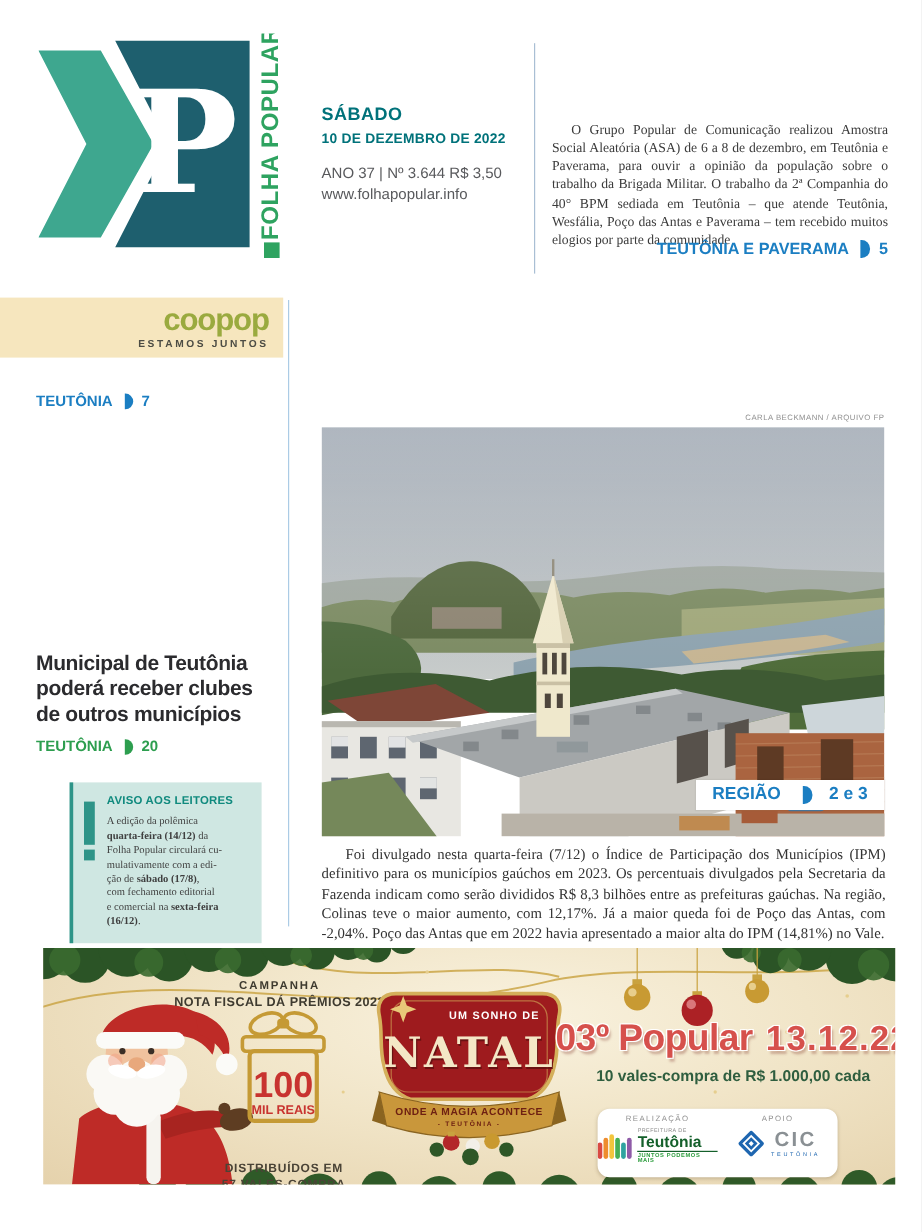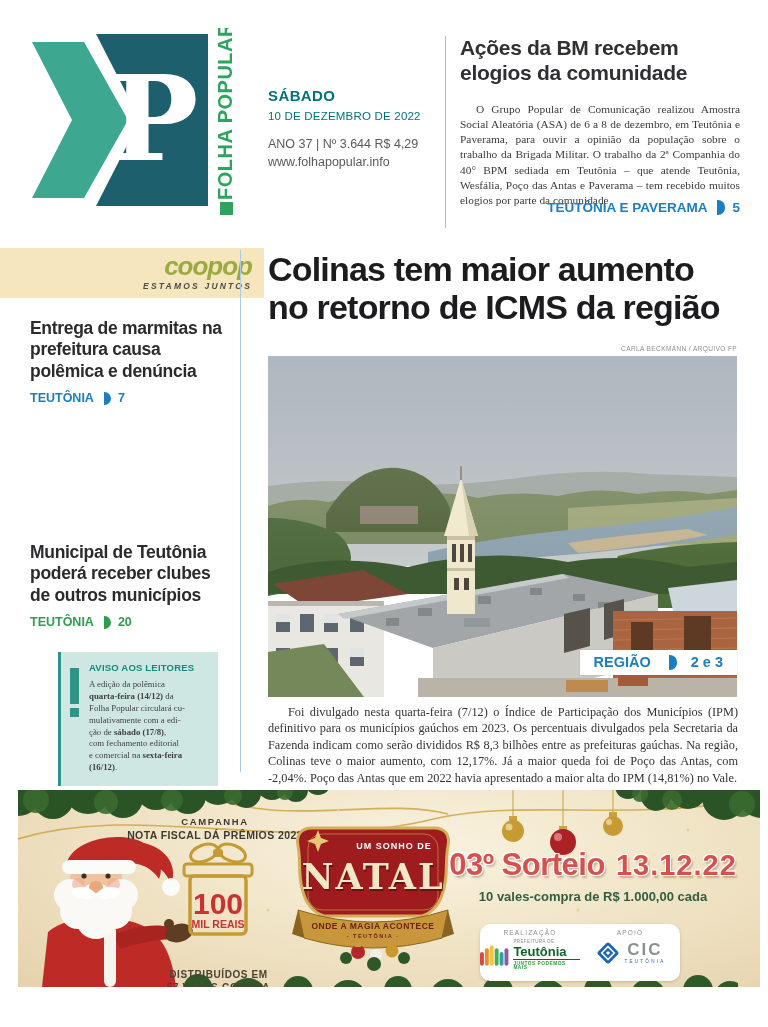--- a/index.html
+++ b/index.html
@@ -4,41 +4,41 @@
 <style>
   html,body{margin:0;padding:0;background:#e8e8e8;}
   .page{position:relative;width:768px;height:1027px;background:#ffffff;overflow:hidden;
         font-family:"Liberation Sans",sans-serif;margin:0 auto;}
   .abs{position:absolute;}
 
   
   .logo-svg{left:32px;top:28px;}
   .date-block{left:268px;top:88px;line-height:1.1;}
   .date-day{font-size:15px;font-weight:bold;color:#00727A;letter-spacing:.4px;}
-  .date-full{font-size:11.5px;font-weight:normal;color:#00727A;margin-top:5px;letter-spacing:.2px;}
+  .date-full{font-size:11.5px;font-weight:bold;color:#00727A;margin-top:5px;letter-spacing:.2px;}
   .edition{font-size:12.5px;color:#58595C;margin-top:16px;}
   .website{font-size:12.5px;color:#58595C;margin-top:4px;}
   .vdiv-header{left:445px;top:36px;width:1px;height:192px;background:#A9BFD4;}
 
   
   .topstory-head{left:460px;top:36px;width:280px;font-size:21px;font-weight:700;color:#303034;
                  line-height:1.18;letter-spacing:-.3px;white-space:pre-line;}
   .topstory-body{left:460px;top:102px;width:280px;font-family:"Liberation Serif",serif;
                  font-size:11.4px;line-height:1.33;color:#3B3B3B;text-align:justify;text-indent:16px;}
   .tag{display:flex;align-items:center;font-weight:bold;}
   .tag .arrow{display:inline-block;width:7px;height:13px;border-radius:0 7px 7px 0;margin:0 7px 0 10px;}
   .tag-blue{color:#1B7EC2;}  .tag-blue .arrow{background:#1B7EC2;}
   .tag-green{color:#2D9E4F;} .tag-green .arrow{background:#2D9E4F;}
   .topstory-tag{left:460px;top:200px;width:280px;justify-content:flex-end;font-size:13.5px;}
   .topstory-tag .arrow{width:8px;height:15px;}
 
   
-  .coopop-ad{left:0;top:248px;width:264px;height:50px;background:#F6E6BE;
+  .coopop-ad{left:0;top:248px;width:236px;height:50px;background:#F6E6BE;
              display:flex;flex-direction:column;align-items:flex-end;justify-content:center;
-             padding-right:12px;box-sizing:border-box;font-style:italic;}
+             padding-right:12px;box-sizing:border-box;}
   .coopop-brand{font-size:26px;font-weight:800;color:#9AAA3F;letter-spacing:-1px;line-height:.9;}
   .coopop-slogan{font-size:8.5px;font-weight:bold;color:#4C4C44;letter-spacing:2.2px;margin-top:2px;padding-left:10px;}
   .vdiv-side{left:240px;top:250px;width:1px;height:522px;background:#ABCBE5;}
   .side-story{left:30px;width:192px;}
   .side-title{font-size:17.5px;font-weight:700;color:#2B2B2E;line-height:1.22;letter-spacing:-.3px;}
   .side-tag{font-size:12.5px;margin-top:9px;}
   .story-0{top:318px;} .story-1{top:430px;} .story-2{top:542px;}
 
   .notice{left:58px;top:652px;width:160px;background:#CFE7E2;border-left:3px solid #2E9488;
           box-sizing:border-box;padding:10px 4px 12px 28px;}
@@ -55,22 +55,22 @@
              line-height:1.13;letter-spacing:-.8px;white-space:pre-line;}
   .credit{right:31px;top:345px;font-size:6.5px;color:#8F8F8F;letter-spacing:.4px;}
   .photo{left:268px;top:356px;width:469px;height:341px;}
   .regiao-tag{right:31px;top:650px;background:#ffffff;padding:4px 14px 5px 14px;font-size:14.5px;
               box-shadow:0 0 0 1px rgba(0,0,0,.04);}
   .regiao-tag .arrow{width:8px;height:15px;margin:0 14px 0 18px;}
   .main-body{left:268px;top:704px;width:470px;font-family:"Liberation Serif",serif;font-size:12.3px;
              line-height:1.34;color:#333333;text-align:justify;text-indent:20px;}
 
   
-  .promo{left:18px;top:790px;width:710px;height:197px;overflow:hidden;
-         background:radial-gradient(ellipse at 55% 30%, #F9F2DF 0%, #F1E5C8 45%, #E5D2AC 100%);padding-left:32px;}
+  .promo{left:36px;top:790px;width:710px;height:197px;overflow:hidden;
+         background:radial-gradient(ellipse at 55% 30%, #F9F2DF 0%, #F1E5C8 45%, #E5D2AC 100%);}
   .campanha{left:92px;top:26px;width:210px;text-align:center;color:#3E3A2F;}
   .campanha-l1{font-size:9.5px;font-weight:bold;letter-spacing:1.6px;}
   .campanha-l2{font-size:10.5px;font-weight:bold;letter-spacing:.4px;margin-top:2px;}
   .distrib{left:133px;top:158px;width:135px;text-align:center;font-size:10px;font-weight:bold;
            color:#4A4336;letter-spacing:.6px;white-space:pre-line;line-height:1.3;margin-top:20px;}
   .sorteio{left:425px;top:57px;width:300px;display:flex;justify-content:center;align-items:baseline;gap:11px;
            color:#D6504C;font-weight:800;
            text-shadow:-1px -1px 0 #fff,1px -1px 0 #fff,-1px 1px 0 #fff,1px 1px 0 #fff,2px 3px 2px rgba(120,40,30,.3);}
   .sorteio-title{font-size:31px;letter-spacing:-.5px;}
   .sorteio-date{font-size:29px;letter-spacing:1px;}
@@ -98,43 +98,40 @@
     <polygon points="0,14 52,14 96,92 52,170 0,170 40,92" fill="#3EA78F"></polygon>
     <path d="M64,6 H176 V178 H64 L108,92 Z" fill="#1E5F6E"></path>
     <text x="122" y="132" text-anchor="middle" font-family="DejaVu Serif, serif" font-size="118" font-weight="bold" fill="#ffffff">P</text>
     <text transform="rotate(-90)" x="-172" y="200" font-family="Liberation Sans, sans-serif" font-size="20" font-weight="bold" fill="#2EA360" letter-spacing="0.5">FOLHA POPULAR</text>
     <rect x="188" y="174" width="13" height="13" fill="#2EA360"></rect>
   </svg>
 
   <div class="abs date-block">
     <div class="date-day">SÁBADO</div>
     <div class="date-full">10 DE DEZEMBRO DE 2022</div>
-    <div class="edition">ANO 37 | Nº 3.644 R$ 4,29</div>
+    <div class="edition">ANO 37 | Nº 3.644 R$ 3,50</div>
     <div class="website">www.folhapopular.info</div>
   </div>
 
   <div class="abs vdiv-header"></div>
 
-  <div class="abs topstory-head">Ações da BM recebem
-elogios da comunidade</div>
   <div class="abs topstory-body">O Grupo Popular de Comunicação realizou Amostra Social Aleatória (ASA) de 6 a 8 de dezembro, em Teutônia e Paverama, para ouvir a opinião da população sobre o trabalho da Brigada Militar. O trabalho da 2ª Companhia do 40° BPM sediada em Teutônia – que atende Teutônia, Wesfália, Poço das Antas e Paverama – tem recebido muitos elogios por parte da comunidade</div>
   <div class="abs tag tag-blue topstory-tag">
     <span>TEUTÔNIA E PAVERAMA</span>
     <span class="arrow"></span>
     <span>5</span>
   </div>
 
   <div class="abs coopop-ad">
     <div class="coopop-brand">coopop</div>
     <div class="coopop-slogan">ESTAMOS JUNTOS</div>
   </div>
   <div class="abs vdiv-side"></div>
 
   <div class="abs side-story story-0">
-    <div class="side-title">Entrega de marmitas na prefeitura causa polêmica e denúncia</div>
     <div class="tag tag-blue side-tag">
       <span>TEUTÔNIA</span>
       <span class="arrow"></span>
       <span>7</span>
     </div>
   </div>
 
 
   <div class="abs side-story story-2">
     <div class="side-title">Municipal de Teutônia poderá receber clubes de outros municípios</div>
@@ -154,22 +151,20 @@
     <div class="notice-body"><span>A edição da polêmica
 </span><b>quarta-feira (14/12)</b><span> da
 Folha Popular circulará cu-
 mulativamente com a edi-
 ção de </span><b>sábado (17/8)</b><span>,
 com fechamento editorial
 e comercial na </span><b>sexta-feira</b><span>
 </span><b>(16/12)</b><span>.</span></div>
   </div>
 
-  <div class="abs main-head">Colinas tem maior aumento
-no retorno de ICMS da região</div>
   <div class="abs credit">CARLA BECKMANN / ARQUIVO FP</div>
 
   <svg class="abs photo" viewBox="0 0 469 341" preserveAspectRatio="none">
     <defs>
       <linearGradient id="sky" x1="0" y1="0" x2="0" y2="1">
         <stop offset="0" stop-color="#9EA7B2"></stop>
           <stop offset="1" stop-color="#C8CCCB"></stop>
       </linearGradient>
       <linearGradient id="haze" x1="0" y1="0" x2="0" y2="1">
         <stop offset="0" stop-color="#ffffff" stop-opacity=".18"></stop>
@@ -427,21 +422,21 @@
           <rect x="67" y="121" width="6" height="4" fill="#C9A23F"></rect>
         <circle cx="88" cy="133" r="6" fill="#F2EFE8"></circle>
           <circle cx="104" cy="129" r="6.5" fill="#C9992F"></circle>
         <circle cx="58" cy="136" r="6" fill="#2E5727"></circle>
           <circle cx="116" cy="136" r="6" fill="#2E5727"></circle>
         <circle cx="86" cy="142" r="7" fill="#2E5727"></circle>
       </g>
     </svg>
 
     <div class="abs sorteio">
-      <span class="sorteio-title">03º Sorteio</span>
+      <span class="sorteio-title">03º Popular</span>
       <span class="sorteio-date">13.12.22</span>
     </div>
     <div class="abs vales">
       <div>10 vales-compra de R$ 1.000,00 cada</div>
     </div>
 
     <div class="abs whitebox">
       <div class="wb-col">
         <div class="wb-label">REALIZAÇÃO</div>
         <div class="logo-row">

